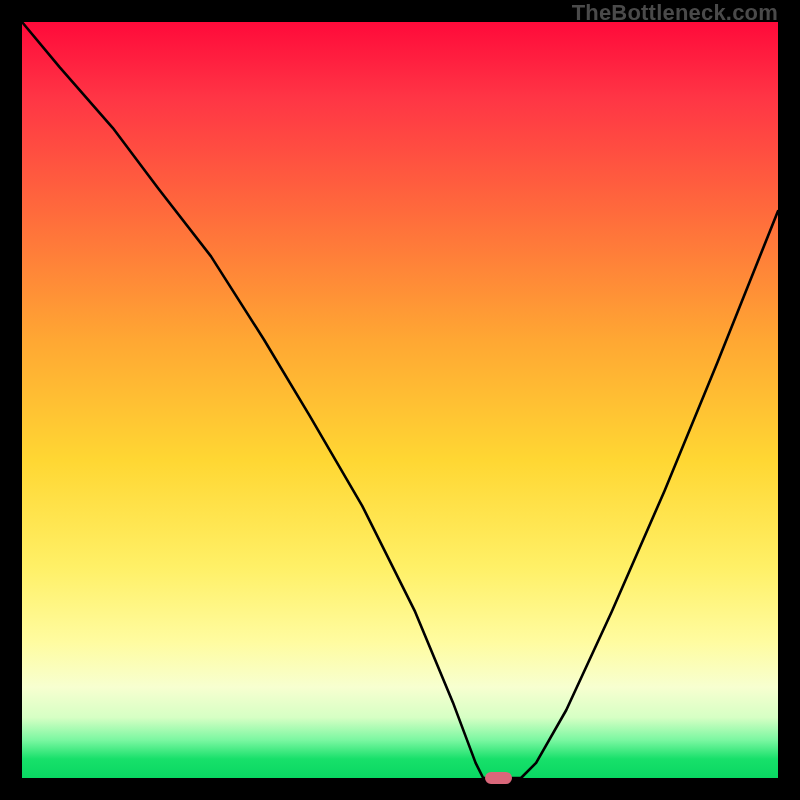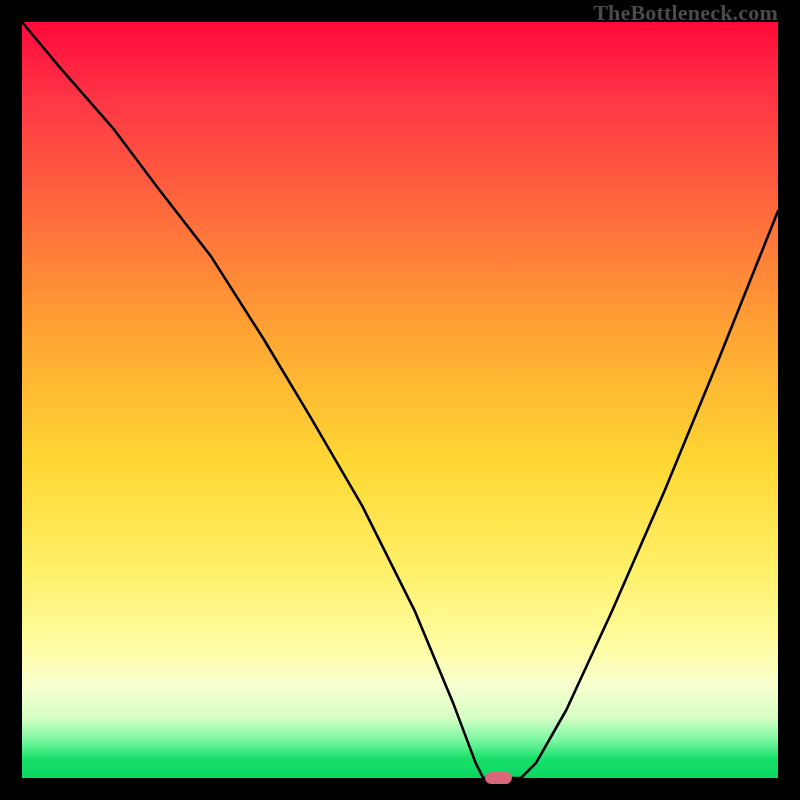--- a/index.html
+++ b/index.html
@@ -38,21 +38,21 @@
       #d6ffc4 92%,
       #7af7a1 95%,
       #17e06a 97.5%,
       #09d762 100%
     );
   }
   .watermark {
     position: absolute;
     top: 0px;
     right: 22px;
-    font-family: Liberation Serif, serif;
+    font-family: Liberation Sans, sans-serif;
     font-size: 22px;
     font-weight: 600;
     color: #4a4a4a;
     letter-spacing: 0.2px;
     user-select: none;
   }
   svg.curve {
     position: absolute;
     left: 22px;
     top: 22px;

